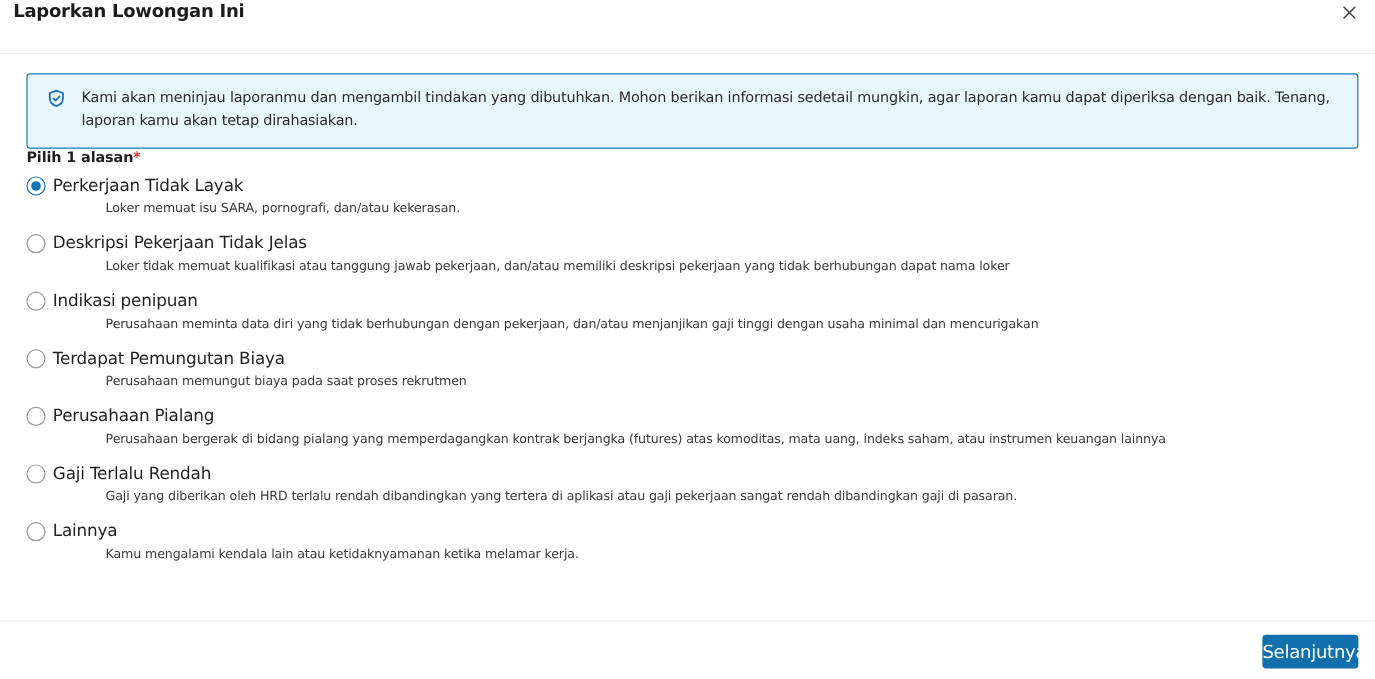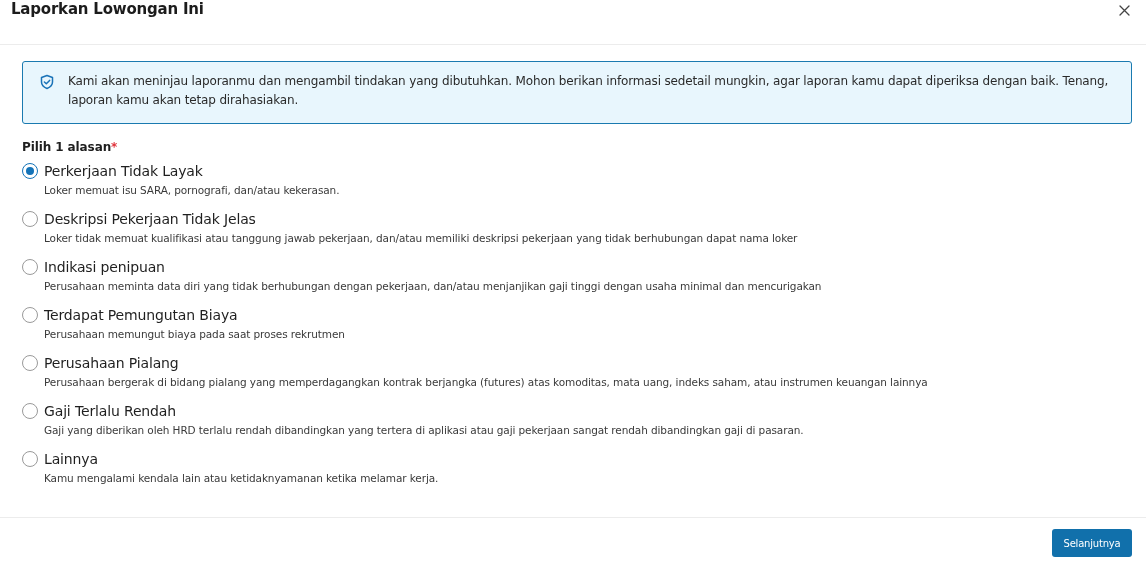--- a/index.html
+++ b/index.html
@@ -21,45 +21,45 @@
     }
     .body { padding: 16px 14px 0 22px; }
     .notice {
       border: 1px solid #1a7ab0; background: #e8f6fd; border-radius: 3px;
       padding: 10px 14px 11px 16px; display: flex; align-items: flex-start;
       height: 63px;
     }
     .notice-icon { width: 16px; height: 16px; margin-top: 2px; margin-right: 13px; flex-shrink: 0; }
     .notice-text { font-size: 12px; line-height: 18.5px; color: #2a2a2a; letter-spacing: -0.15px; }
     .group-label {
-      font-size: 12px; font-weight: bold; margin-top: 16px; color: #1f1f1f;
+      font-size: 12px; font-weight: bold; color: #1f1f1f;
       letter-spacing: -0.1px;
     }
     .req { color: #e0343c; }
     .options { margin-top: 8px; }
     .option { display: flex; align-items: flex-start; height: 48px; cursor: pointer; }
     .radio {
       width: 16px; height: 16px; border-radius: 50%; border: 1px solid #9a9a9a;
       flex-shrink: 0; margin-top: 1px; margin-right: 6px; position: relative; background: #fff;
     }
     .radio.checked { border: 1.5px solid #1373b8; }
     .radio.checked::after {
       content: ""; position: absolute; width: 8px; height: 8px; border-radius: 50%;
       background: #1373b8; left: 2.5px; top: 2.5px;
     }
     .opt-label { font-size: 14px; color: #1f1f1f; line-height: 18px; letter-spacing: -0.15px; }
-    .opt-desc { font-size: 10.5px; color: #3a3a3a; line-height: 16px; margin-top: 2px; letter-spacing: -0.1px; }
+    .opt-desc { font-size: 10.5px; color: #3a3a3a; line-height: 16px; margin-top: 2px; letter-spacing: -0.1px; margin-left: 44px; }
     .footer {
       position: absolute; left: 0; right: 0; top: 517px; height: 49px;
       border-top: 1px solid #ececec;
     }
     .next-btn {
       position: absolute; right: 14px; top: 11px; width: 80px; height: 28px;
       background: #1170ab; color: #fff; border: none; border-radius: 3px;
-      font-size: 10px; font-family: "DejaVu Sans", "Liberation Sans", sans-serif; cursor: pointer;
+      font-size: 15px; font-family: "DejaVu Sans", "Liberation Sans", sans-serif; cursor: pointer;
       letter-spacing: -0.2px;
     }
   </style>
 </head>
 <body>
 
 <div class="modal">
   <div class="header">
     <h1 class="title">Laporkan Lowongan Ini</h1>
     <button class="close-btn">

